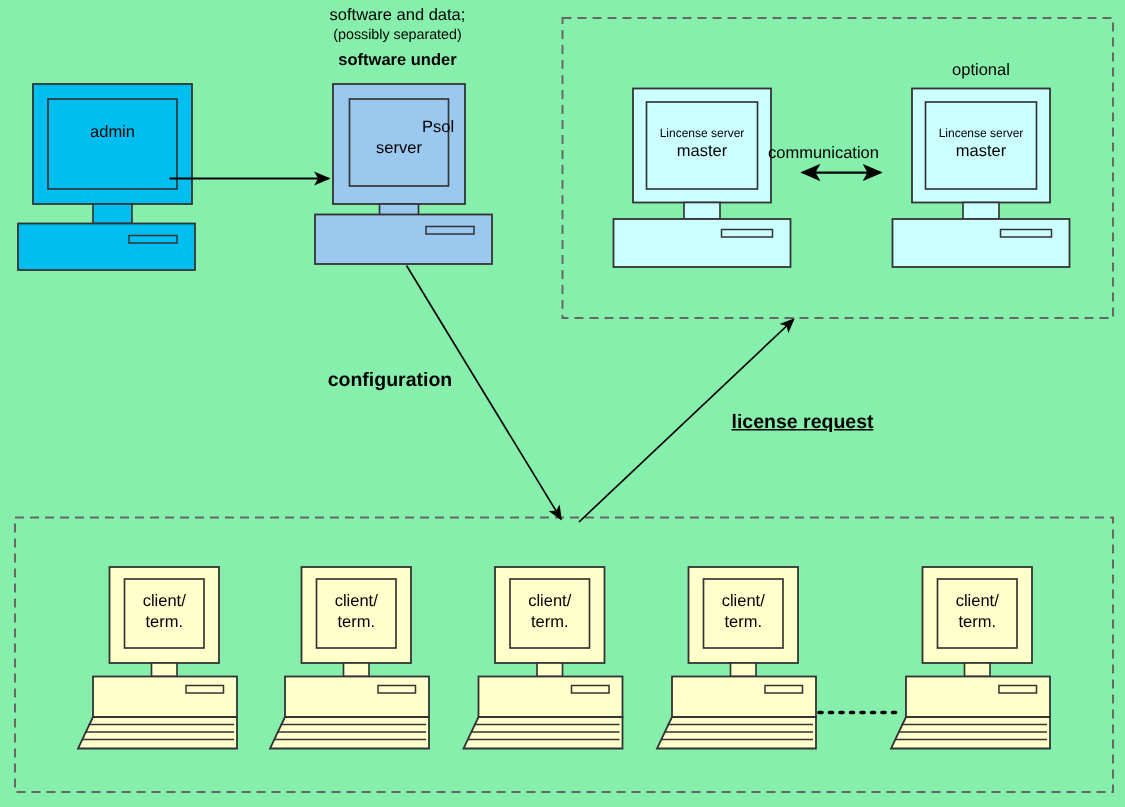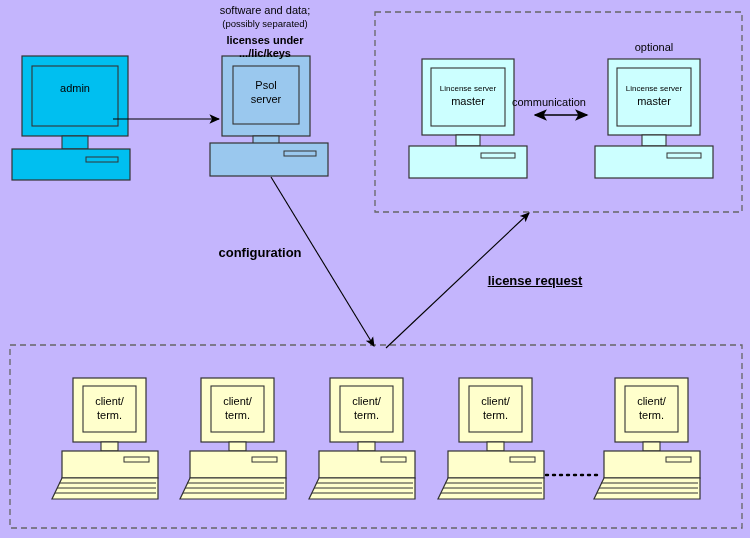--- a/index.html
+++ b/index.html
@@ -7,21 +7,21 @@
     padding: 0;
     background: #ffffff;
   }
   body {
     font-family: "Liberation Sans", sans-serif;
   }
   #diagram {
     position: relative;
     width: 750px;
     height: 538px;
-    background: #c4b5fd;
+    background: #86efac;
     overflow: hidden;
   }
   svg#canvas {
     position: absolute;
     left: 0;
     top: 0;
     width: 750px;
     height: 538px;
   }
   .lbl {
@@ -154,34 +154,33 @@
 
     <line x1="535" y1="115" x2="587" y2="115" stroke="#000000" stroke-width="1.5" marker-end="url(#arrowhead)" marker-start="url(#arrowtail)"></line>
 
     <line x1="271" y1="177" x2="374" y2="346" stroke="#000000" stroke-width="1.1" marker-end="url(#arrowhead)"></line>
 
     <line x1="386" y1="348" x2="529" y2="213" stroke="#000000" stroke-width="1.1" marker-end="url(#arrowhead)"></line>
   </svg>
 
   <div class="lbl lbl-note" style="left:190px; top:5px; width:150px;">software and data;</div>
   <div class="lbl lbl-note-small" style="left:190px; top:19px; width:150px;">(possibly separated)</div>
-  <div class="lbl lbl-note-bold" style="left:190px; top:35px; width:150px;">licenses under</div>
-  <div class="lbl lbl-note-bold" style="left:190px; top:48px; width:150px;">.../lic/keys</div>
+  <div class="lbl lbl-note-bold" style="left:190px; top:35px; width:150px;">software under</div>
 
   <div class="lbl lbl-plain" style="left:604px; top:42px; width:100px;">optional</div>
 
   <div class="lbl lbl-plain" style="left:493px; top:97px; width:112px;">communication</div>
 
   <div class="lbl lbl-bold-big" style="left:200px; top:246px; width:120px;">configuration</div>
 
   <div class="lbl lbl-bold-big" style="left:470px; top:274px; width:130px;text-decoration:underline;">license request</div>
 
   <div class="screen-text lbl-screen" style="left:32px; top:82px; width:86px;">admin</div>
 
-  <div class="screen-text lbl-screen" style="left:233px; top:79px; width:66px;">Psol</div>
+  <div class="screen-text lbl-screen" style="left:233px; top:79px; width:78px;padding-left:20px;">Psol</div>
   <div class="screen-text lbl-screen" style="left:233px; top:93px; width:66px;">server</div>
 
   <div class="screen-text lbl-screen-sm" style="left:431px; top:84px; width:74px;">Lincense server</div>
   <div class="screen-text lbl-screen" style="left:431px; top:95px; width:74px;">master</div>
 
   <div class="screen-text lbl-screen-sm" style="left:617px; top:84px; width:74px;">Lincense server</div>
   <div class="screen-text lbl-screen" style="left:617px; top:95px; width:74px;">master</div>
 
   <div class="screen-text lbl-screen" style="left:83px; top:395px; width:53px;">client/</div>
   <div class="screen-text lbl-screen" style="left:83px; top:409px; width:53px;">term.</div>

